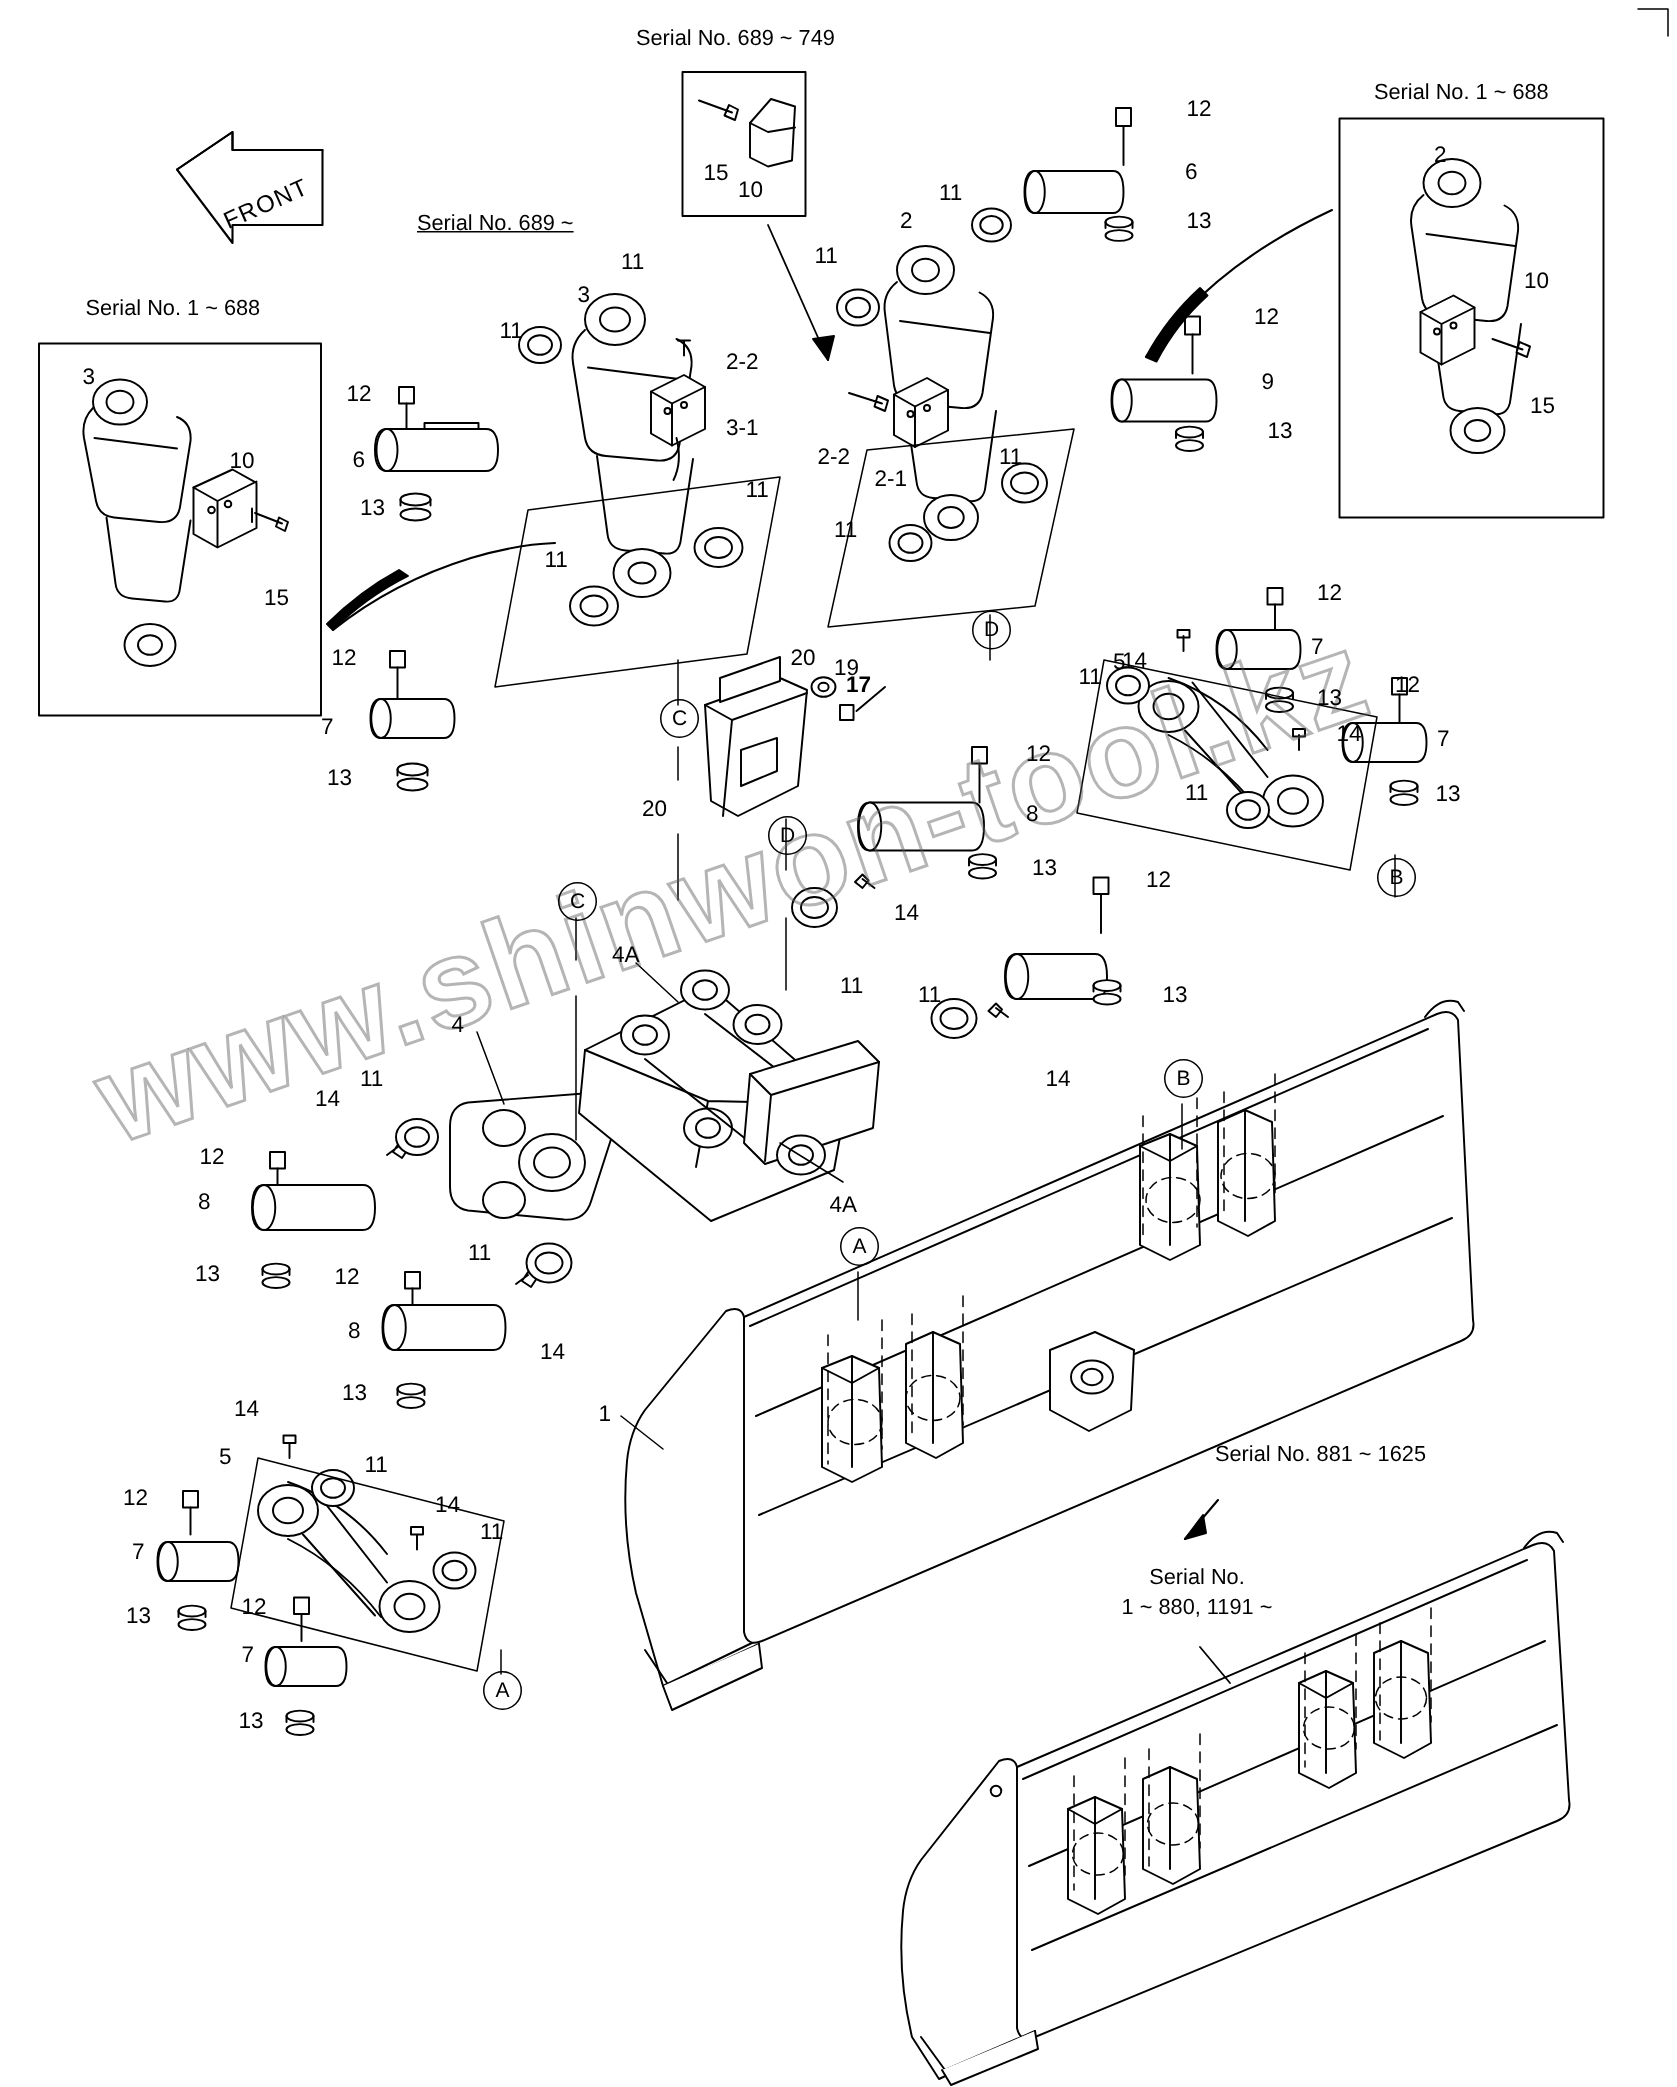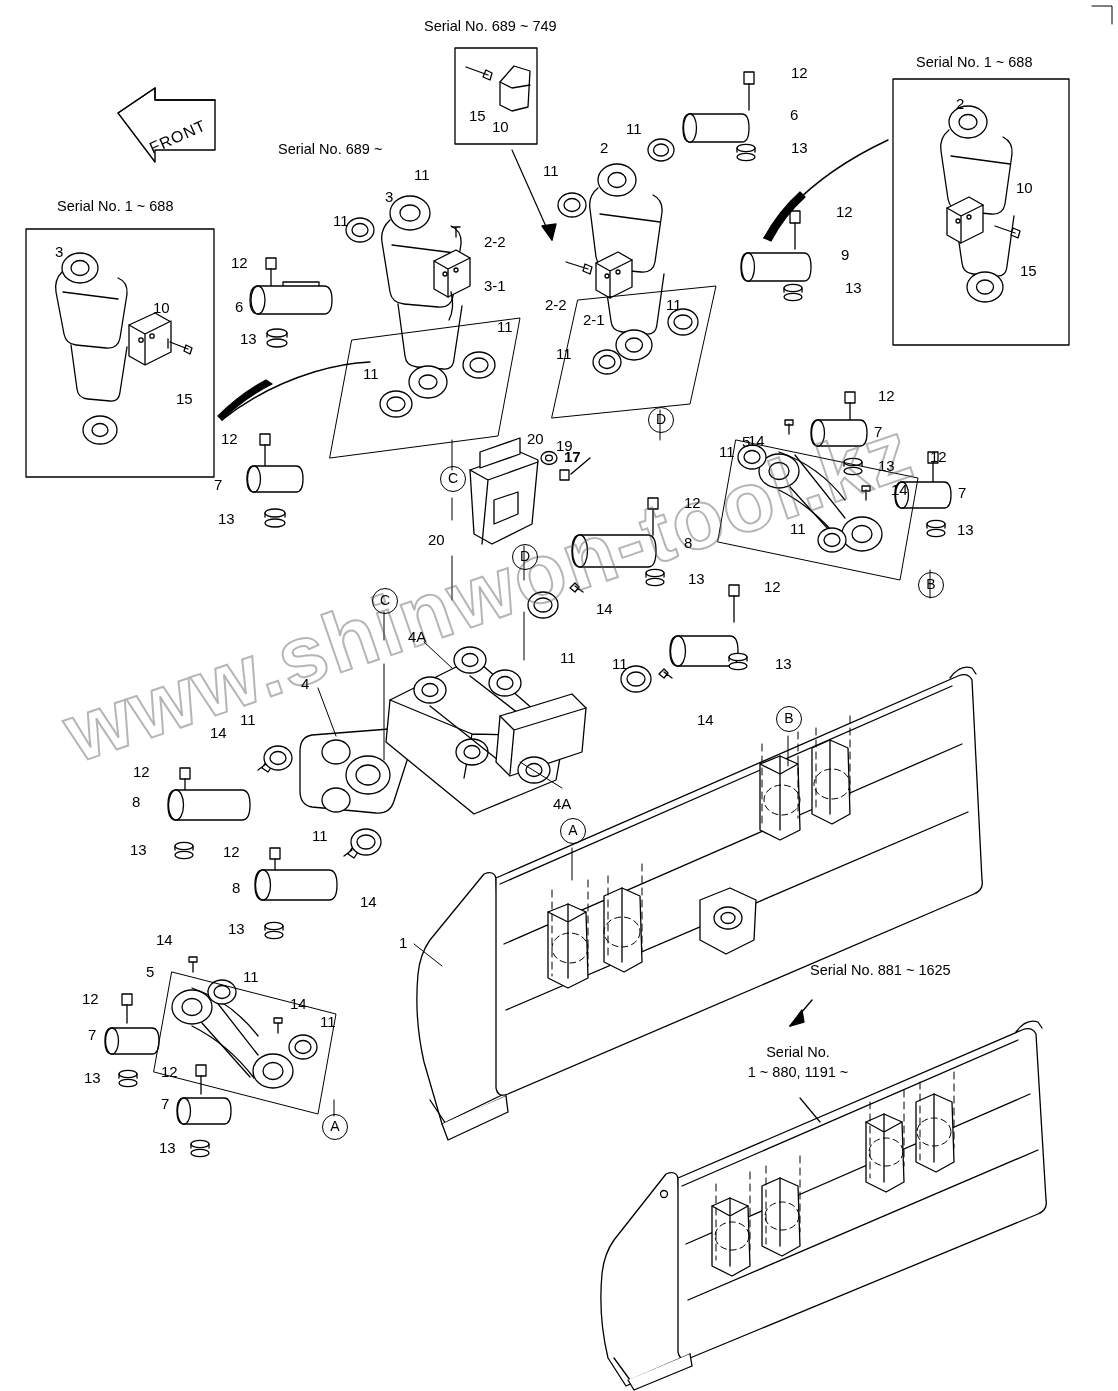--- a/index.html
+++ b/index.html
@@ -484,21 +484,21 @@
       <path d="M930 598 L930 570" stroke-width="1"></path>
 
       <path d="M1092 6 L1112 6 L1112 24" stroke-width="1"></path>
     </g>
   </svg>
 
   <div class="wm">www.shinwon-tool.kz</div>
 
   <div class="lbl serial" style="left:424px; top:18px;">Serial No. 689 ~ 749</div>
 
-  <div class="lbl serial" style="left:278px; top:141px;">Serial No. 689 ~</div>
+  <div class="lbl serial" style="left:278px; top:141px;text-decoration:underline;">Serial No. 689 ~</div>
 
   <div class="lbl serial" style="left:57px; top:198px;">Serial No. 1 ~ 688</div>
 
   <div class="lbl serial" style="left:916px; top:54px;">Serial No. 1 ~ 688</div>
 
   <div class="lbl serial" style="left:810px; top:962px;">Serial No. 881 ~ 1625</div>
 
   <div class="lbl serial center" style="left:698px; top:1044px; width:200px;">Serial No.</div>
   <div class="lbl serial center" style="left:698px; top:1064px; width:200px;">1 ~ 880, 1191 ~</div>
 

